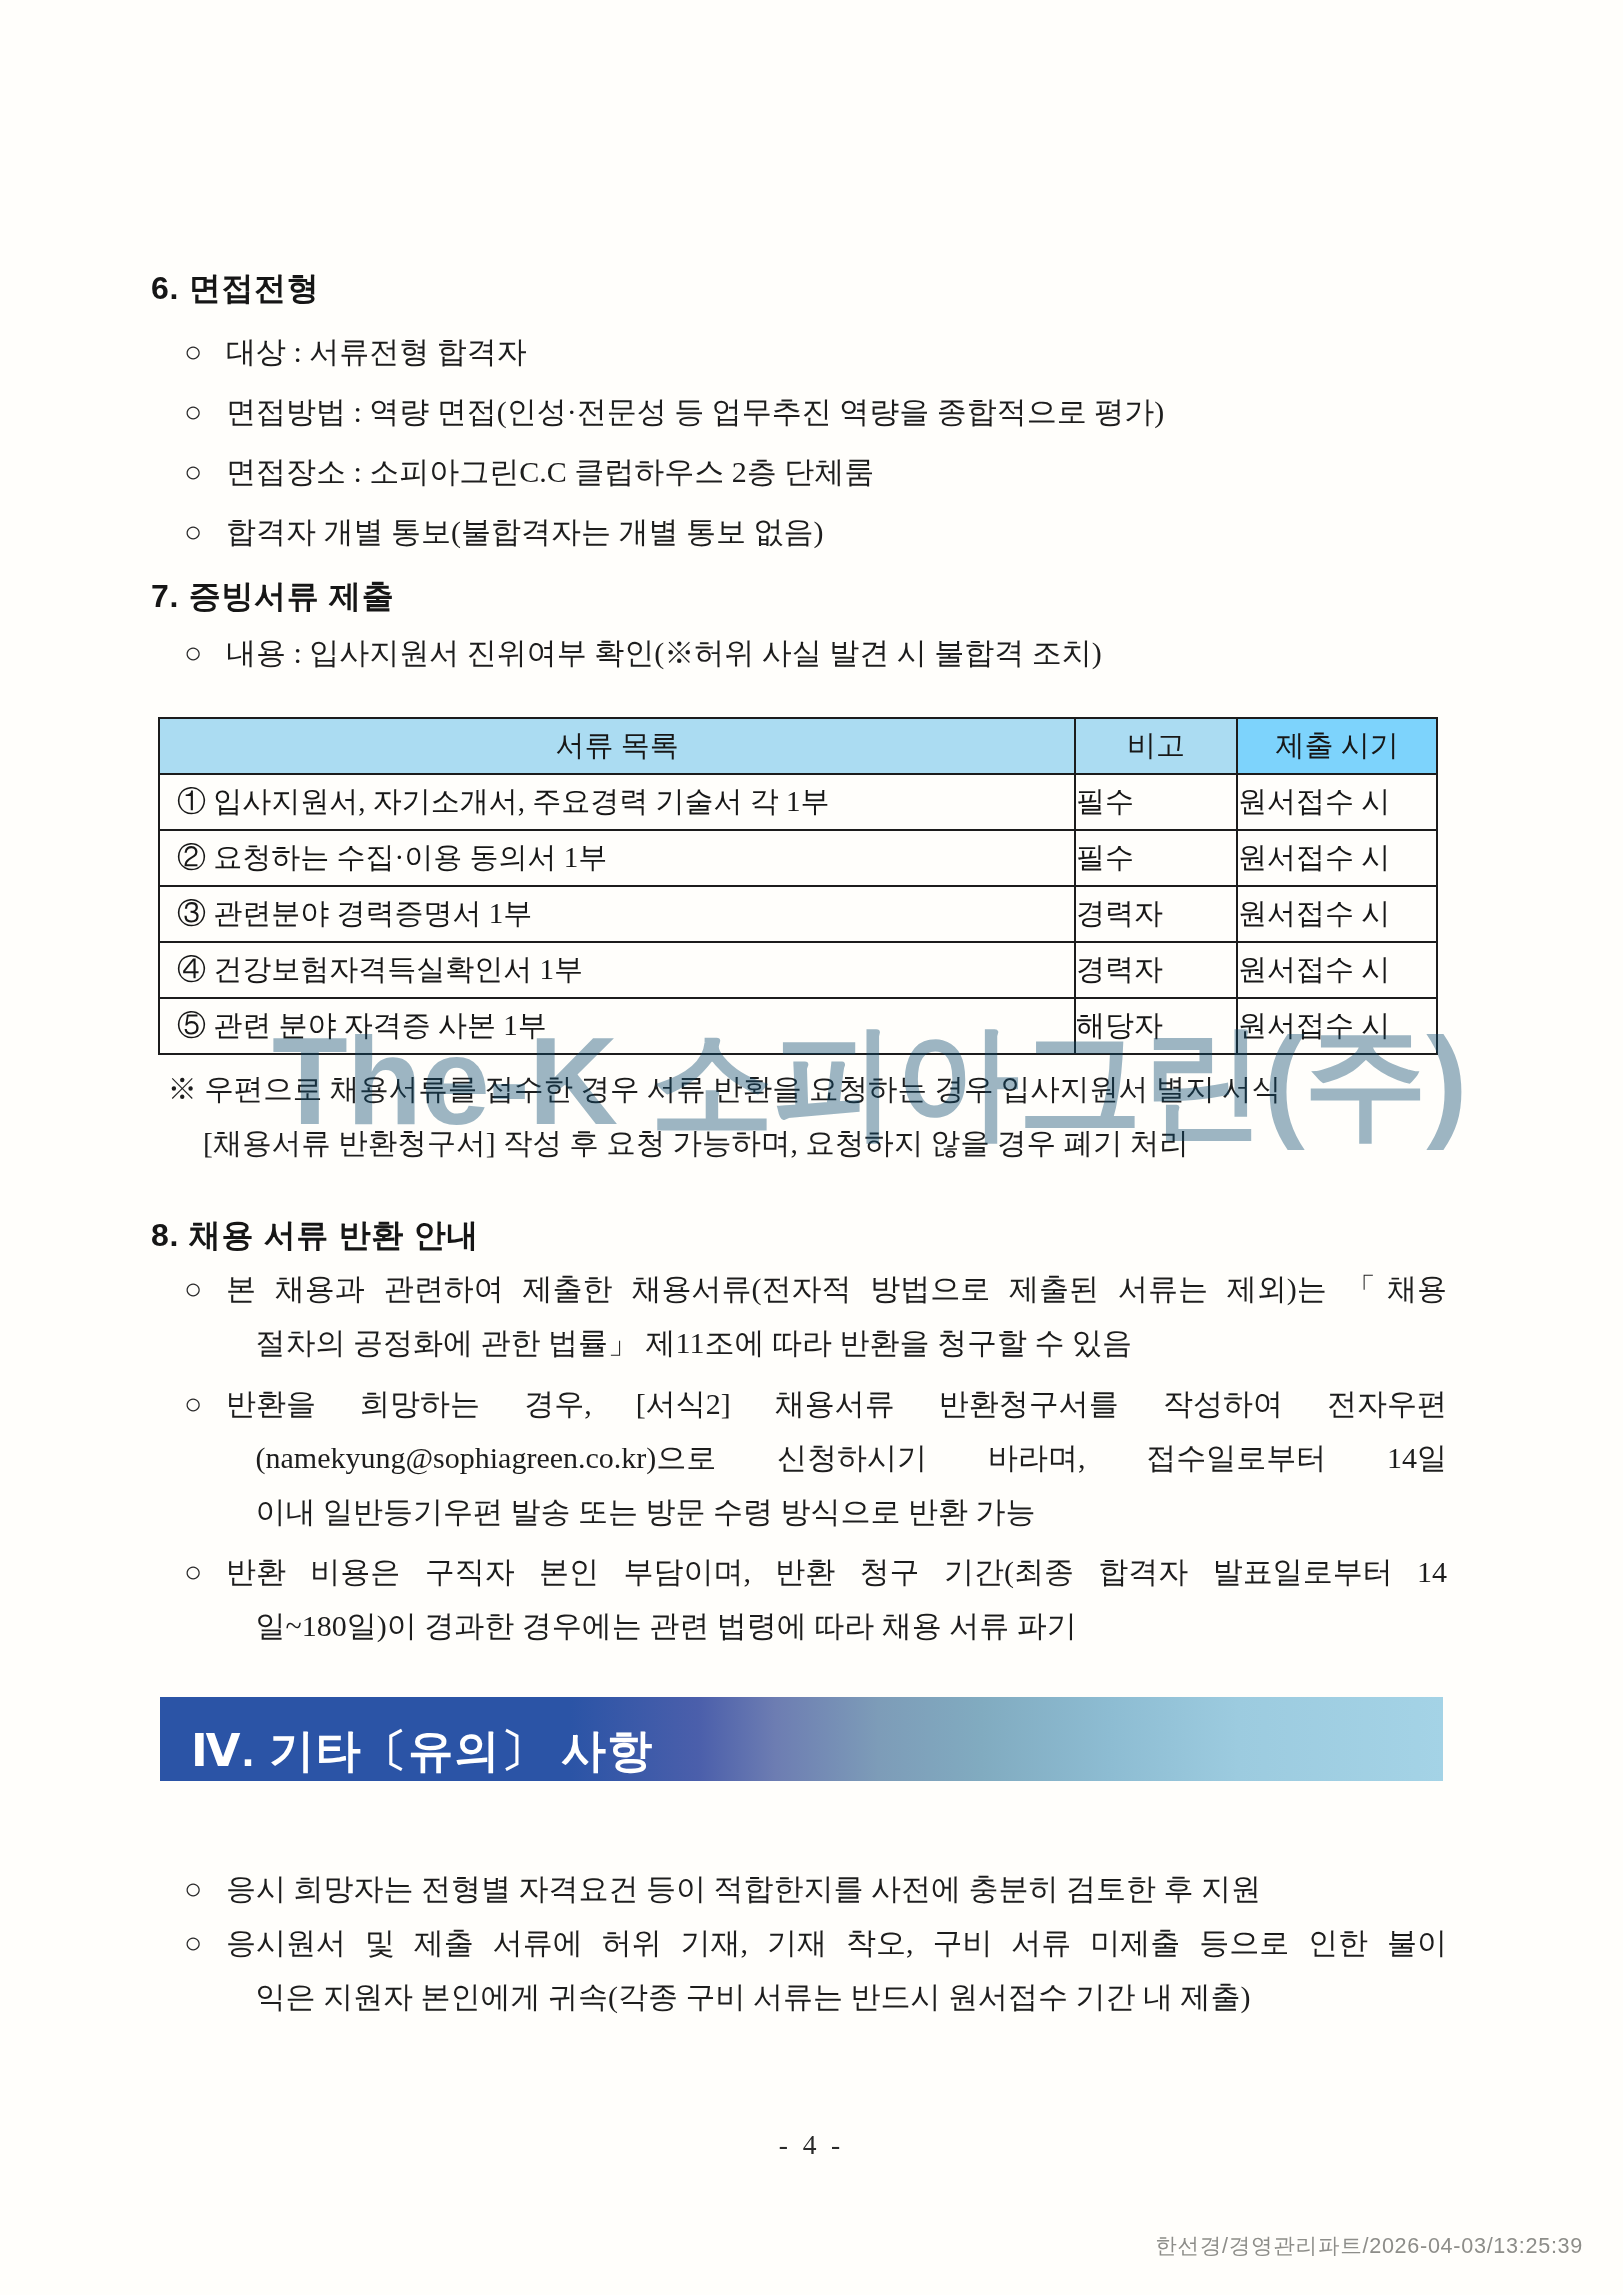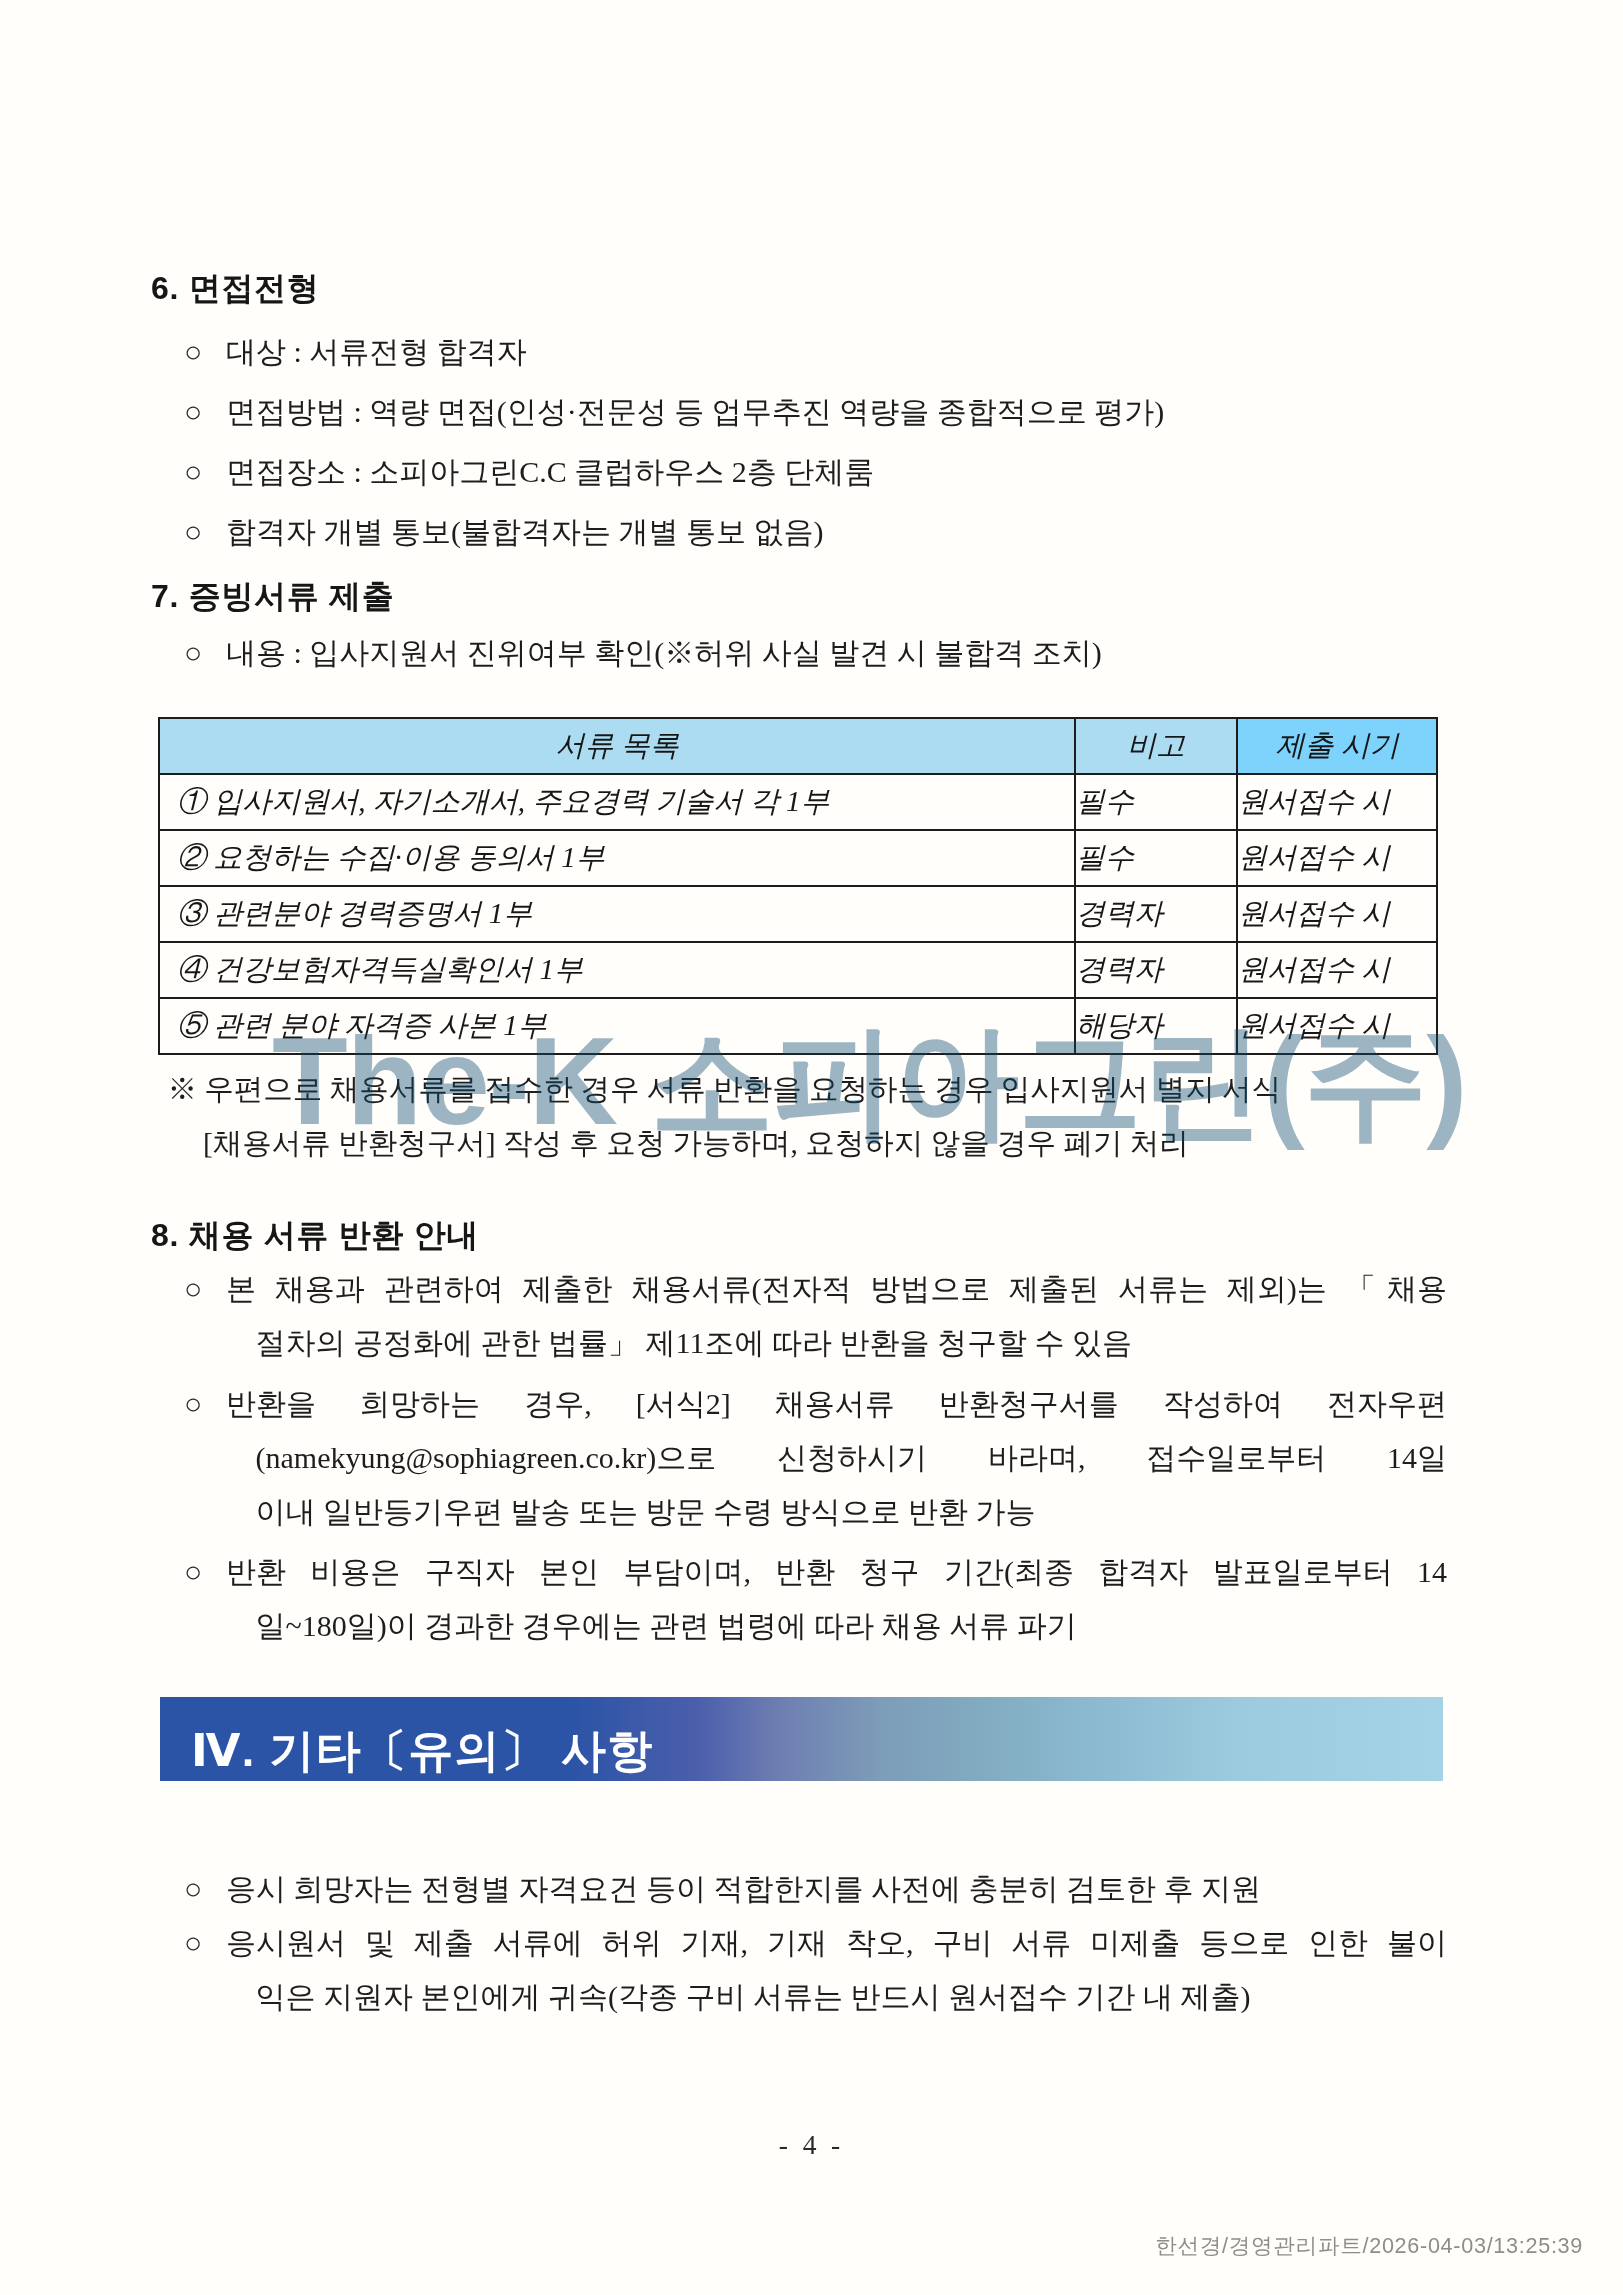--- a/index.html
+++ b/index.html
@@ -91,21 +91,21 @@
   <div class="abs content" style="top:575px;">
     <div class="sec-title">7. 증빙서류 제출</div>
   </div>
   <div class="abs content" style="top:623px;">
     <div class="bullet lh92">
       <span class="marker">○</span>
       <div class="line">내용 : 입사지원서 진위여부 확인(※허위 사실 발견 시 불합격 조치)</div>
     </div>
   </div>
 
-  <div class="abs" style="left:158px;top:717px;font-style:italic;">
+  <div class="abs" style="left:158px;top:717px;">
     <table class="doc-table">
       <colgroup>
           <col style="width:916px">
           <col style="width:162px">
           <col style="width:200px">
         </colgroup>
       <thead>
         <tr>
           <th style="background: rgb(171, 220, 242);">서류 목록</th>
           <th style="background: rgb(171, 220, 242);">비고</th>

